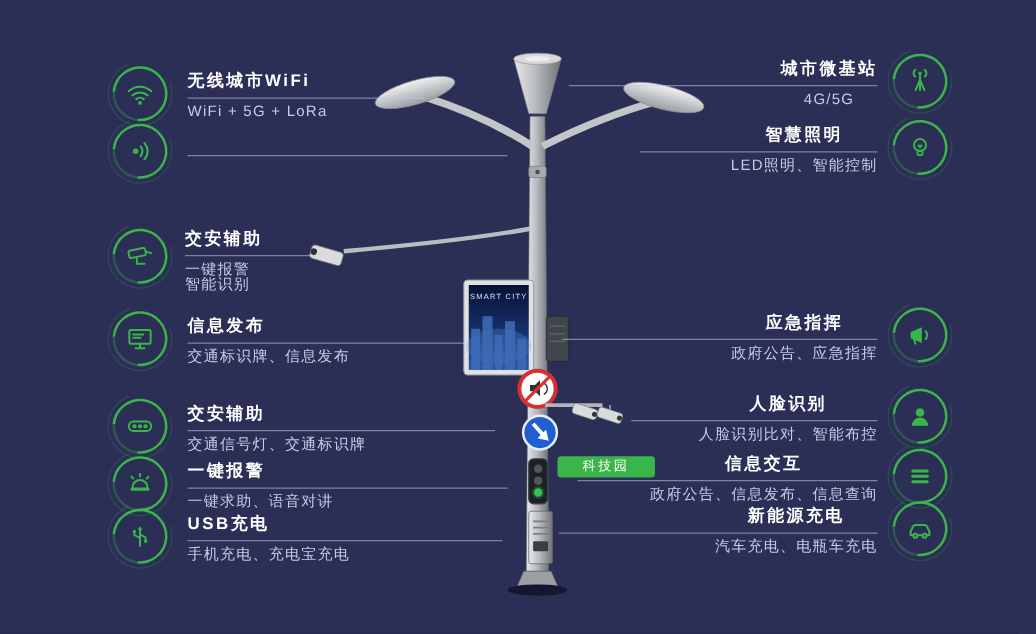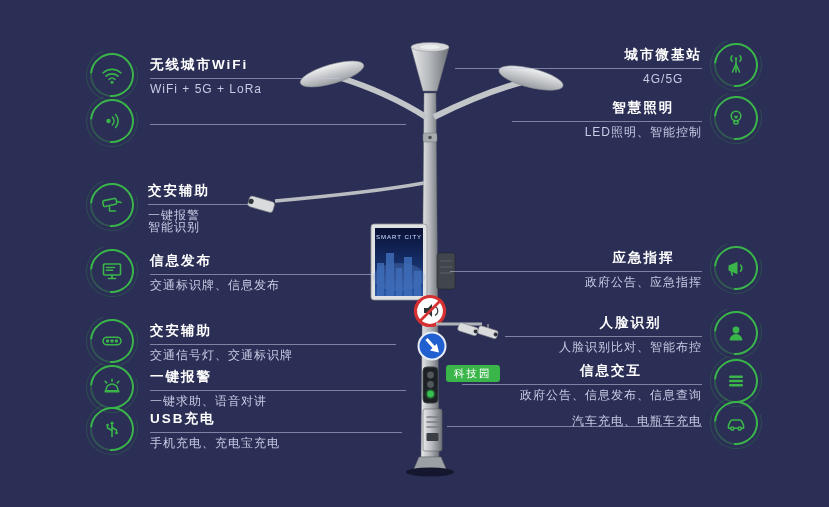--- a/index.html
+++ b/index.html
@@ -24,21 +24,21 @@
   .txt{position:absolute;}
   .txt .title{font-size:13.5px;font-weight:bold;color:#ffffff;letter-spacing:2px;line-height:16px;white-space:nowrap;}
   .txt .sub{margin-top:11px;font-size:12px;color:#c7cbe4;letter-spacing:1px;line-height:11.5px;white-space:pre-line;}
   .txt.right{text-align:center;}
   
   .cline{position:absolute;height:1px;background:var(--line);}
   
   .pole{position:absolute;left:230px;top:25px;width:400px;height:460px;}
   
   .tag{position:absolute;left:446px;top:365px;background:var(--accent);color:#fff;
-    font-size:10.5px;letter-spacing:2px;padding:2px 8px;border-radius:3px;line-height:13px;}
+    font-size:10.5px;letter-spacing:2px;padding:2px 20px;border-radius:3px;line-height:13px;}
 </style>
 </head>
 <body>
 
 <div class="canvas">
 
   <svg class="pole" viewBox="0 0 400 460">
     <defs>
       <linearGradient id="gPole" x1="0" y1="0" x2="1" y2="0">
         <stop offset="0" stop-color="#e8e9ea"></stop>
@@ -314,16 +314,17 @@
   </div>
 
   <div class="ring" style="left:714px;top:401px">
     <svg viewBox="0 0 24 24" fill="none" stroke="currentColor" stroke-width="1.6" stroke-linecap="round" stroke-linejoin="round">
       <path d="M4.5 14.2 l1.8 -3.8 q.7 -1.4 2.2 -1.4 h7 q1.5 0 2.2 1.4 l1.8 3.8 v3 h-15 z"></path>
       <circle cx="8.3" cy="17.6" r="1.6" fill="#2b2e55"></circle>
       <circle cx="15.7" cy="17.6" r="1.6" fill="#2b2e55"></circle>
     </svg>
   </div>
   <div class="txt right" style="right:127px;top:405px">
+    <div class="title">新能源充电</div>
     <div class="sub">汽车充电、电瓶车充电</div>
   </div>
 
 </div>
 
 </body></html>

